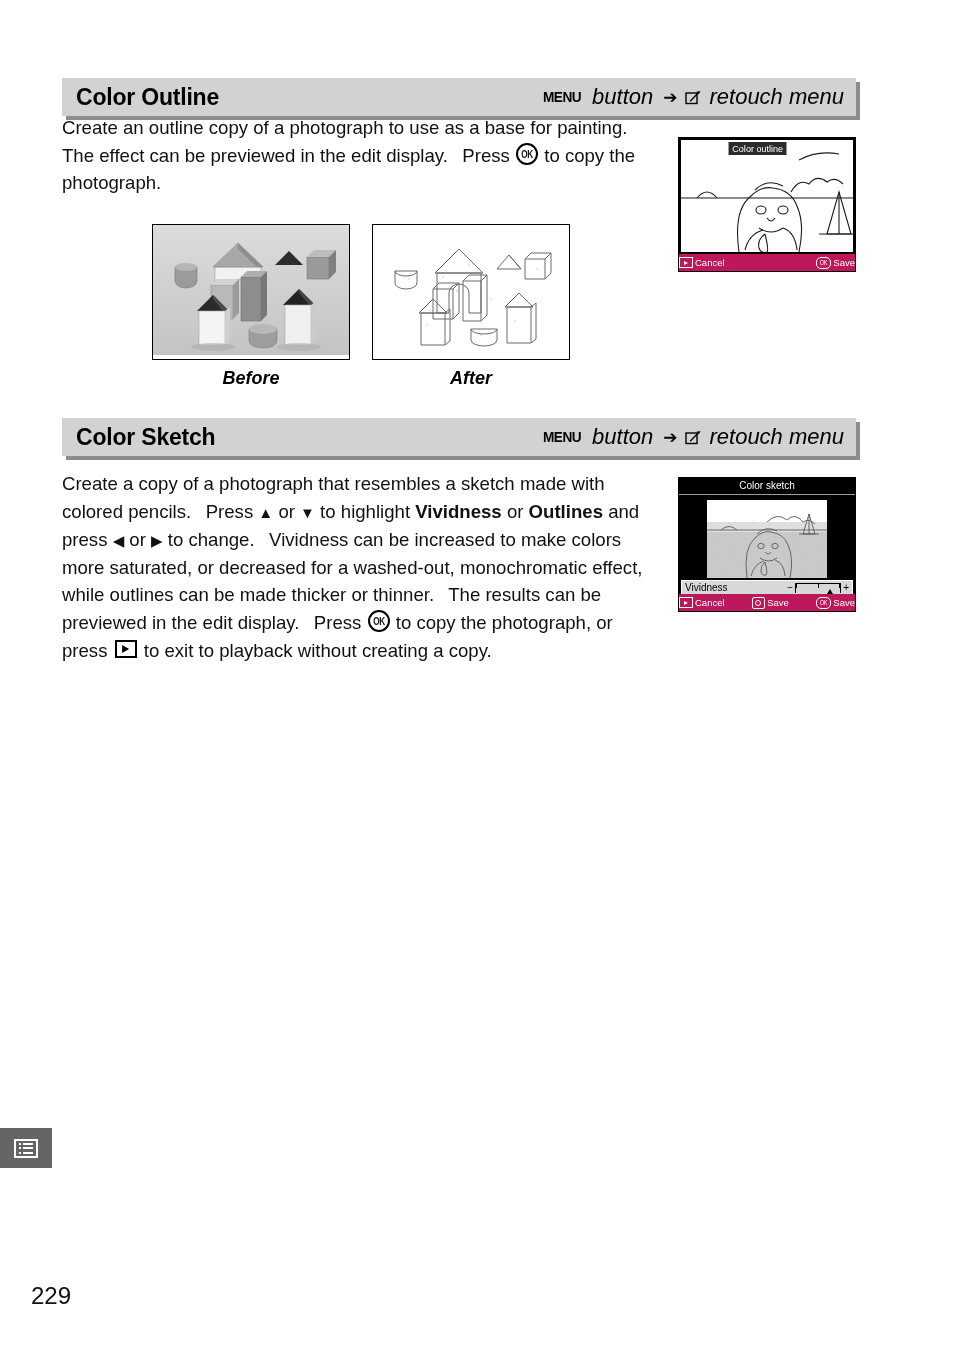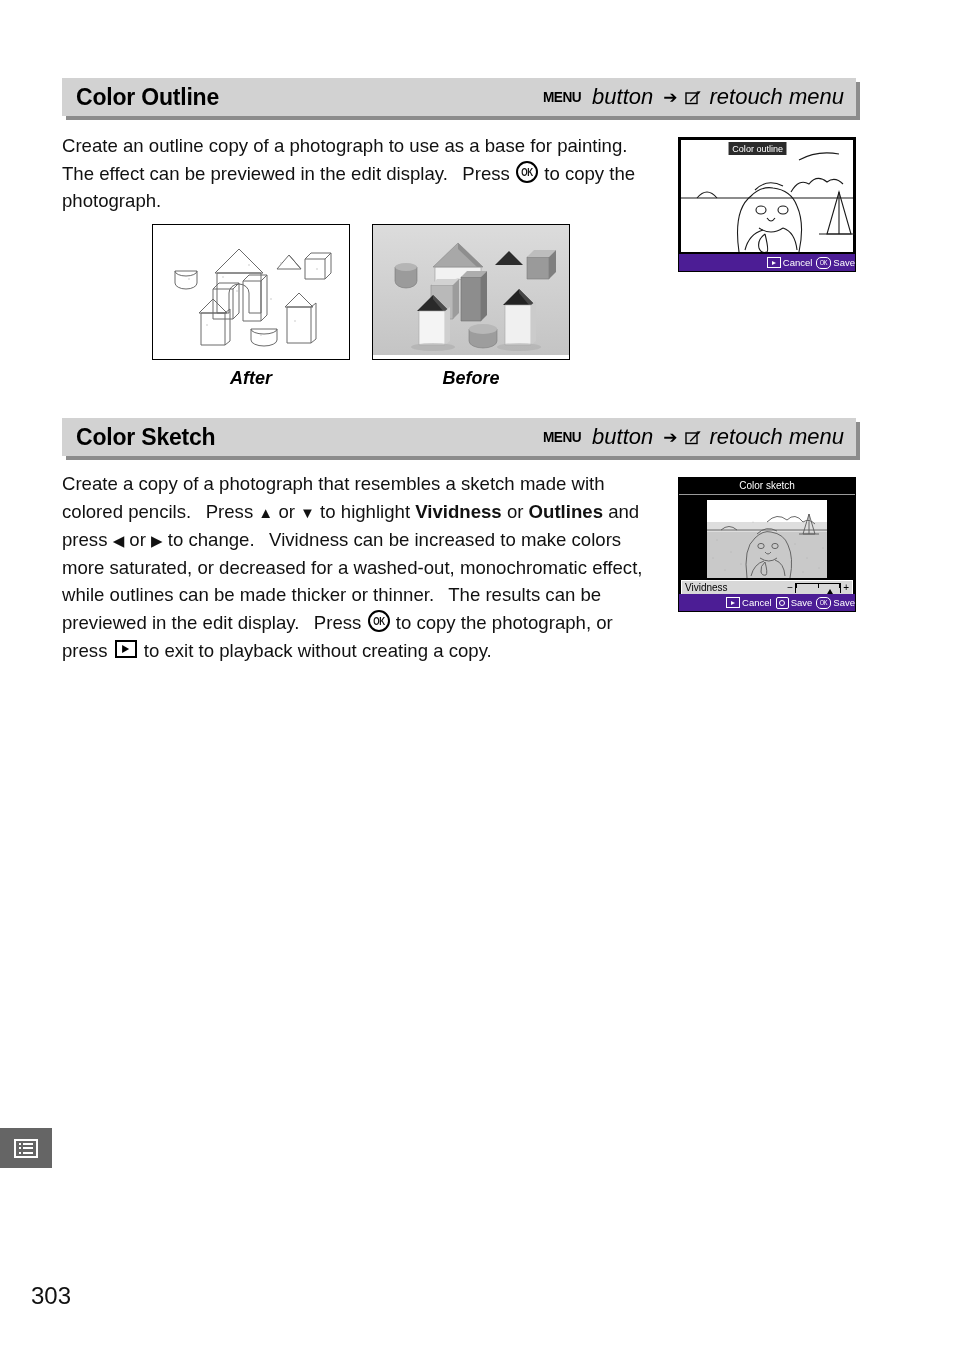--- a/index.html
+++ b/index.html
@@ -160,24 +160,24 @@
     font-size: 9.5px;
     padding: 1px 4px;
     white-space: nowrap;
     z-index: 4;
     transform: scaleX(0.95);
   }
   .lcd-bottombar {
     position: absolute;
     left: 0; right: 0; bottom: 0;
     height: 17px;
-    background: #4c1d95;
-    display: flex;
-    align-items: center;
-    justify-content: flex-end;
+    background: #be185d;
+    display: flex;
+    align-items: center;
+    justify-content: space-between;
     gap: 4px;
     z-index: 6;
   }
   .lcd-cmd {
     display: flex;
     align-items: center;
     gap: 2px;
     font-size: 9.5px;
     color: #fff;
     white-space: nowrap;
@@ -343,23 +343,78 @@
       <svg viewBox="0 0 17 15" width="17" height="15" aria-hidden="true">
         <rect x="1" y="3" width="11" height="10.5" fill="none" stroke="#000" stroke-width="1.4"></rect>
         <path d="M5.2 11.2 L12.8 3.2" stroke="#000" stroke-width="1.3" fill="none"></path>
         <path d="M11.6 1.6 L15.6 1.2 L13.6 4.4 Z" fill="#000"></path>
       </svg>
     </span>
     <span class="route-italic">retouch menu</span>
   </div>
 </div>
 
-<div class="body-text" style="top:132px;">Create an outline copy of a photograph to use as a base for painting.  The effect can be previewed in the edit display.  Press <span class="glyph-ok"></span> to copy the photograph.</div>
+<div class="body-text" style="top:114px;">Create an outline copy of a photograph to use as a base for painting.  The effect can be previewed in the edit display.  Press <span class="glyph-ok"></span> to copy the photograph.</div>
 
 <div class="figure-row">
+  <div class="figure">
+    <div class="figure-frame">
+      <svg width="196" height="130" viewBox="0 0 196 130" aria-hidden="true">
+        <defs>
+          <linearGradient id="bgGrad" x1="0" y1="0" x2="0" y2="1">
+            <stop offset="0" stop-color="#dcdcdc"></stop>
+              <stop offset="1" stop-color="#c4c4c4"></stop>
+          </linearGradient>
+        </defs>
+        <rect width="196" height="130" fill="url(#bgGrad)"></rect>
+
+        <path d="M22 42 h22 v14 a11 7 0 0 1 -22 0 Z" fill="#9b9b9b" stroke="#777" stroke-width="0.6"></path>
+        <ellipse cx="33" cy="42" rx="11" ry="4" fill="#b5b5b5"></ellipse>
+
+        <path d="M62 42 h46 v44 h-13 v-22 a10 10 0 0 0 -20 0 v22 h-13 Z" fill="#f2f2f2" stroke="#999" stroke-width="0.6"></path>
+
+        <path d="M60 42 L85 18 L110 42 Z" fill="#a8a8a8" stroke="#888" stroke-width="0.6"></path>
+        <path d="M85 18 L110 42 L104 42 L85 24 Z" fill="#8e8e8e"></path>
+
+        <path d="M88 52 h20 v44 h-20 Z" fill="#8d8d8d" stroke="#707070" stroke-width="0.6"></path>
+        <path d="M88 52 l6 -6 h20 l-6 6 Z" fill="#adadad"></path>
+        <path d="M108 52 l6 -6 v44 l-6 6 Z" fill="#777"></path>
+
+        <path d="M58 60 h22 v34 h-22 Z" fill="#b9b9b9" stroke="#8f8f8f" stroke-width="0.6"></path>
+        <path d="M58 60 l6 -6 h22 l-6 6 Z" fill="#d2d2d2"></path>
+        <path d="M80 60 l6 -6 v34 l-6 6 Z" fill="#9c9c9c"></path>
+
+        <path d="M44 86 L60 70 L76 86 Z" fill="#2a2a2a"></path>
+        <path d="M60 70 L76 86 L70 86 L60 74 Z" fill="#4a4a4a"></path>
+
+        <path d="M46 86 h26 v34 h-26 Z" fill="#f4f4f4" stroke="#aaa" stroke-width="0.6"></path>
+        <path d="M72 86 l5 -4 v34 l-5 4 Z" fill="#cfcfcf"></path>
+
+        <path d="M130 80 L146 64 L162 80 Z" fill="#232323"></path>
+        <path d="M146 64 L162 80 L156 80 L146 68 Z" fill="#454545"></path>
+
+        <path d="M132 80 h26 v40 h-26 Z" fill="#f0f0f0" stroke="#aaa" stroke-width="0.6"></path>
+        <path d="M158 80 l5 -4 v40 l-5 4 Z" fill="#cbcbcb"></path>
+
+        <path d="M122 40 L136 26 L150 40 Z" fill="#2c2c2c"></path>
+
+        <path d="M154 32 h22 v22 h-22 Z" fill="#9a9a9a" stroke="#7a7a7a" stroke-width="0.6"></path>
+        <path d="M154 32 l7 -7 h22 l-7 7 Z" fill="#bdbdbd"></path>
+        <path d="M176 32 l7 -7 v22 l-7 7 Z" fill="#7f7f7f"></path>
+
+        <path d="M96 104 h28 v12 a14 7 0 0 1 -28 0 Z" fill="#9d9d9d" stroke="#7d7d7d" stroke-width="0.6"></path>
+        <ellipse cx="110" cy="104" rx="14" ry="5" fill="#b8b8b8"></ellipse>
+
+        <ellipse cx="60" cy="122" rx="22" ry="4" fill="#a9a9a9" opacity="0.55"></ellipse>
+        <ellipse cx="146" cy="122" rx="22" ry="4" fill="#a9a9a9" opacity="0.5"></ellipse>
+      </svg>
+    </div>
+    <div class="figure-caption">Before</div>
+  </div>
+
   <div class="figure">
     <div class="figure-frame">
       <svg width="196" height="130" viewBox="0 0 196 130" aria-hidden="true">
         <rect width="196" height="130" fill="#ffffff"></rect>
         <g fill="none" stroke="#6b6b6b" stroke-width="1">
 
           <path d="M22 46 h22 v12 a11 6 0 0 1 -22 0 Z"></path>
           <path d="M22 46 a11 5 0 0 0 22 0"></path>
 
           <path d="M64 48 h44 v40 h-12 v-20 a10 9 0 0 0 -20 0 v20 h-12 Z"></path>
@@ -402,75 +457,20 @@
           <circle cx="54" cy="100" r="0.7"></circle>
             <circle cx="142" cy="96" r="0.7"></circle>
           <circle cx="108" cy="110" r="0.7"></circle>
             <circle cx="164" cy="44" r="0.7"></circle>
           <circle cx="36" cy="54" r="0.7"></circle>
             <circle cx="128" cy="38" r="0.7"></circle>
         </g>
       </svg>
     </div>
     <div class="figure-caption">After</div>
-  </div>
-
-  <div class="figure">
-    <div class="figure-frame">
-      <svg width="196" height="130" viewBox="0 0 196 130" aria-hidden="true">
-        <defs>
-          <linearGradient id="bgGrad" x1="0" y1="0" x2="0" y2="1">
-            <stop offset="0" stop-color="#dcdcdc"></stop>
-              <stop offset="1" stop-color="#c4c4c4"></stop>
-          </linearGradient>
-        </defs>
-        <rect width="196" height="130" fill="url(#bgGrad)"></rect>
-
-        <path d="M22 42 h22 v14 a11 7 0 0 1 -22 0 Z" fill="#9b9b9b" stroke="#777" stroke-width="0.6"></path>
-        <ellipse cx="33" cy="42" rx="11" ry="4" fill="#b5b5b5"></ellipse>
-
-        <path d="M62 42 h46 v44 h-13 v-22 a10 10 0 0 0 -20 0 v22 h-13 Z" fill="#f2f2f2" stroke="#999" stroke-width="0.6"></path>
-
-        <path d="M60 42 L85 18 L110 42 Z" fill="#a8a8a8" stroke="#888" stroke-width="0.6"></path>
-        <path d="M85 18 L110 42 L104 42 L85 24 Z" fill="#8e8e8e"></path>
-
-        <path d="M88 52 h20 v44 h-20 Z" fill="#8d8d8d" stroke="#707070" stroke-width="0.6"></path>
-        <path d="M88 52 l6 -6 h20 l-6 6 Z" fill="#adadad"></path>
-        <path d="M108 52 l6 -6 v44 l-6 6 Z" fill="#777"></path>
-
-        <path d="M58 60 h22 v34 h-22 Z" fill="#b9b9b9" stroke="#8f8f8f" stroke-width="0.6"></path>
-        <path d="M58 60 l6 -6 h22 l-6 6 Z" fill="#d2d2d2"></path>
-        <path d="M80 60 l6 -6 v34 l-6 6 Z" fill="#9c9c9c"></path>
-
-        <path d="M44 86 L60 70 L76 86 Z" fill="#2a2a2a"></path>
-        <path d="M60 70 L76 86 L70 86 L60 74 Z" fill="#4a4a4a"></path>
-
-        <path d="M46 86 h26 v34 h-26 Z" fill="#f4f4f4" stroke="#aaa" stroke-width="0.6"></path>
-        <path d="M72 86 l5 -4 v34 l-5 4 Z" fill="#cfcfcf"></path>
-
-        <path d="M130 80 L146 64 L162 80 Z" fill="#232323"></path>
-        <path d="M146 64 L162 80 L156 80 L146 68 Z" fill="#454545"></path>
-
-        <path d="M132 80 h26 v40 h-26 Z" fill="#f0f0f0" stroke="#aaa" stroke-width="0.6"></path>
-        <path d="M158 80 l5 -4 v40 l-5 4 Z" fill="#cbcbcb"></path>
-
-        <path d="M122 40 L136 26 L150 40 Z" fill="#2c2c2c"></path>
-
-        <path d="M154 32 h22 v22 h-22 Z" fill="#9a9a9a" stroke="#7a7a7a" stroke-width="0.6"></path>
-        <path d="M154 32 l7 -7 h22 l-7 7 Z" fill="#bdbdbd"></path>
-        <path d="M176 32 l7 -7 v22 l-7 7 Z" fill="#7f7f7f"></path>
-
-        <path d="M96 104 h28 v12 a14 7 0 0 1 -28 0 Z" fill="#9d9d9d" stroke="#7d7d7d" stroke-width="0.6"></path>
-        <ellipse cx="110" cy="104" rx="14" ry="5" fill="#b8b8b8"></ellipse>
-
-        <ellipse cx="60" cy="122" rx="22" ry="4" fill="#a9a9a9" opacity="0.55"></ellipse>
-        <ellipse cx="146" cy="122" rx="22" ry="4" fill="#a9a9a9" opacity="0.5"></ellipse>
-      </svg>
-    </div>
-    <div class="figure-caption">Before</div>
   </div>
 </div>
 
 <div class="lcd" style="left:678px; top:137px; width:178px; height:135px;">
   <svg width="176" height="133" viewBox="0 0 176 133" style="position:absolute; left:0; top:0;" aria-hidden="true">
     <rect x="2" y="2" width="172" height="112" fill="#ffffff"></rect>
     <g fill="none" stroke="#1a1a1a" stroke-width="1.1">
       <path d="M2 60 H174"></path>
       <path d="M18 60 q10 -12 20 0"></path>
       <path d="M112 54 q8 -14 18 -8 q8 -10 18 -2 q8 -6 16 2"></path>
@@ -616,13 +616,13 @@
         <span class="dot"></span>
         <span class="bar"></span>
       </span>
     <span class="line">
         <span class="dot"></span>
         <span class="bar"></span>
       </span>
   </span>
 </div>
 
-<div class="page-number">303</div>
+<div class="page-number">229</div>
 
 </body></html>

